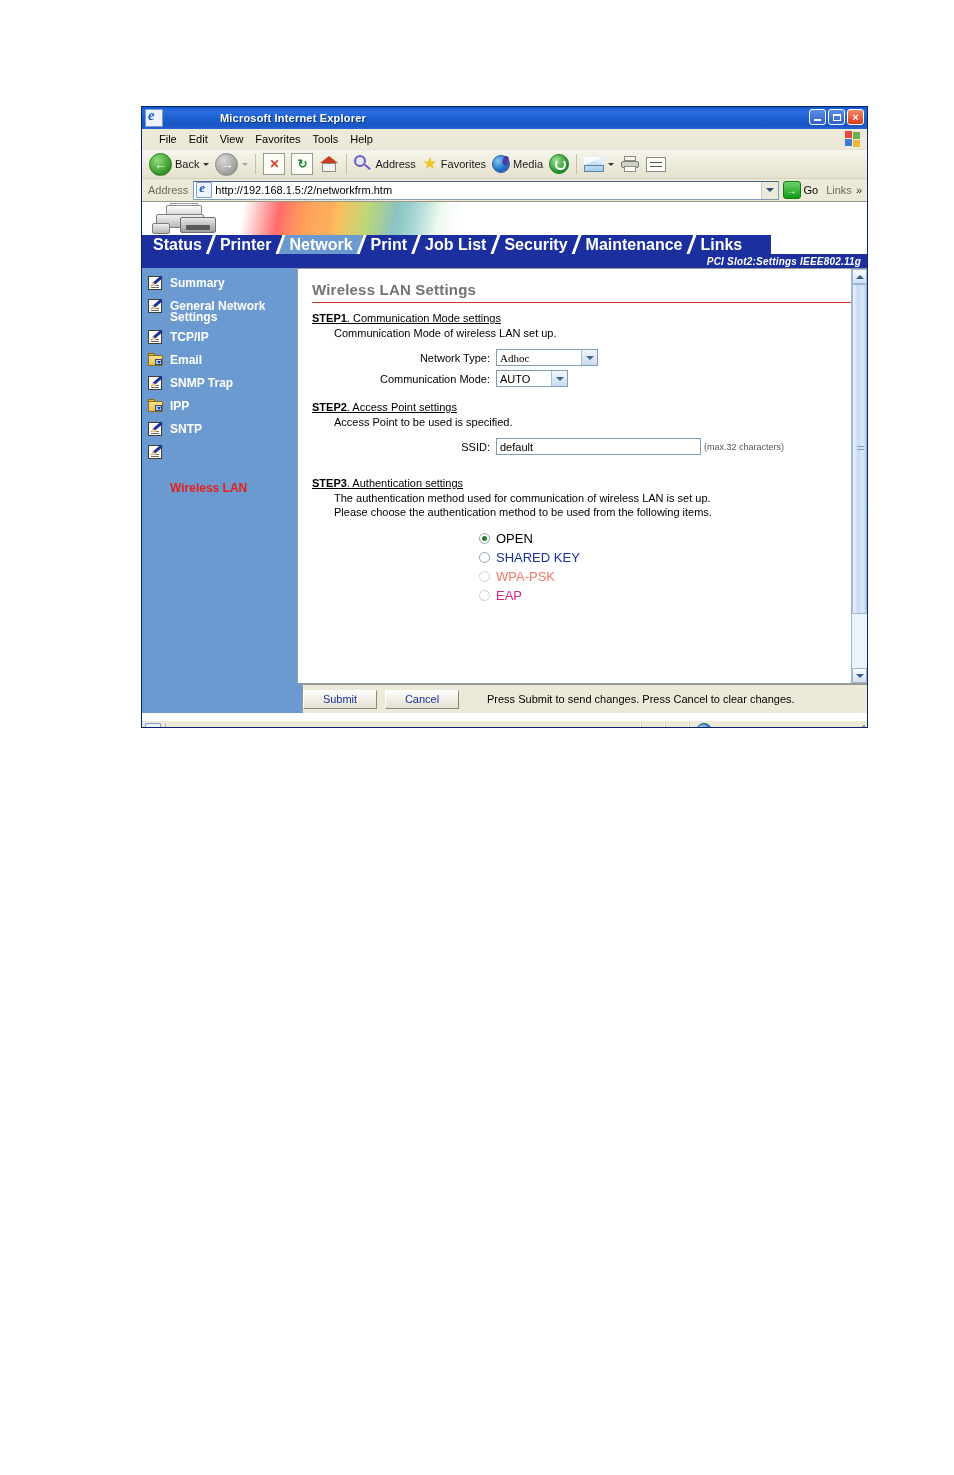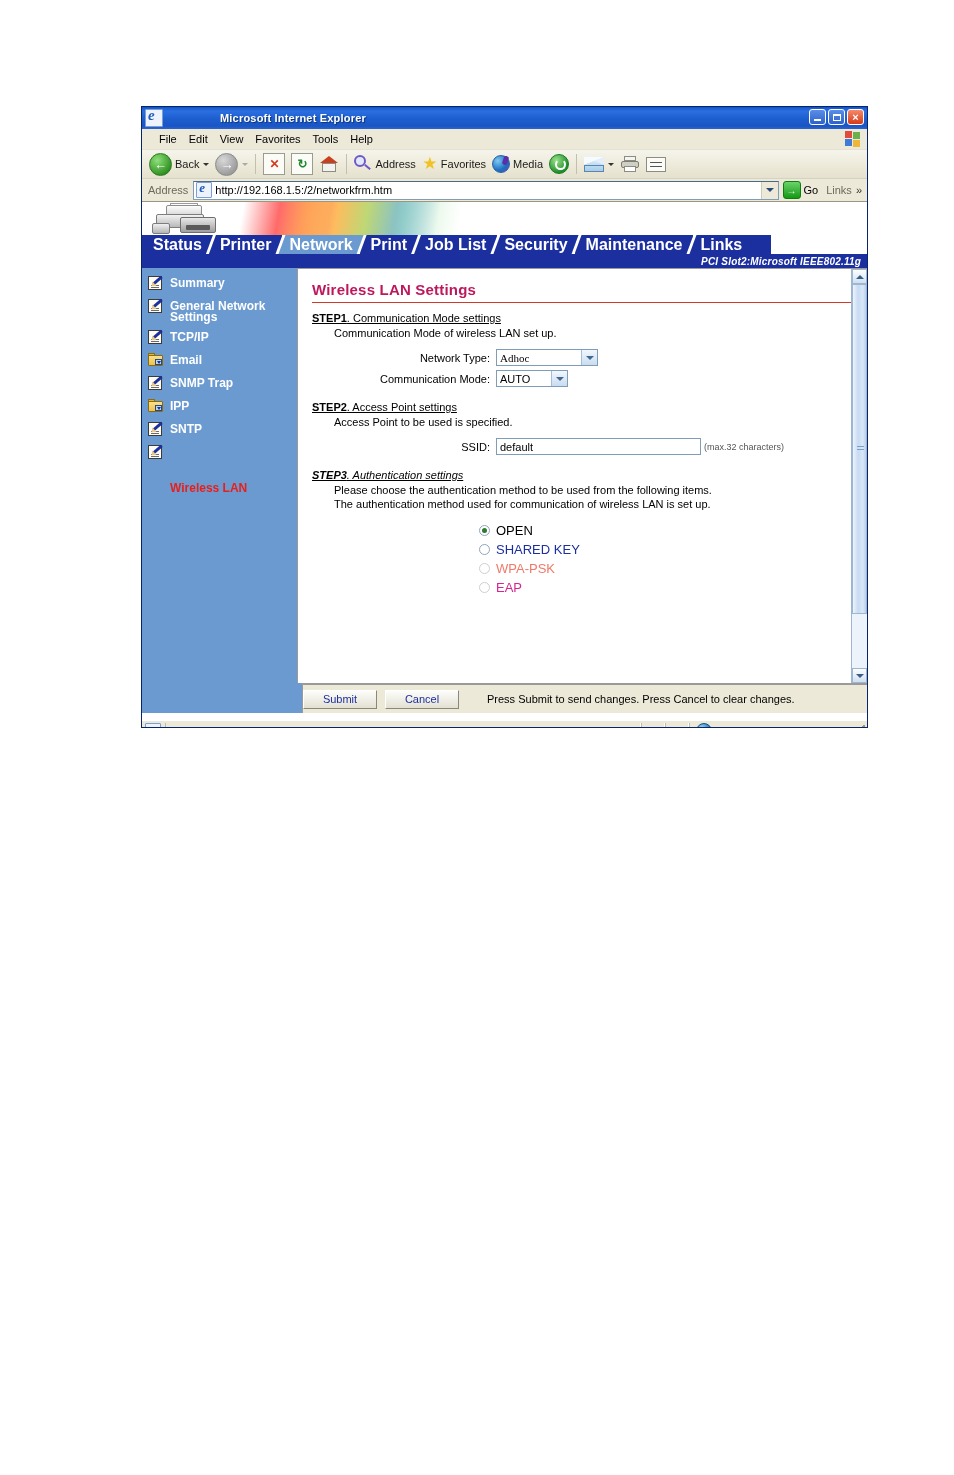--- a/index.html
+++ b/index.html
@@ -389,21 +389,21 @@
     margin: 0;
     position:relative;
     overflow:hidden;
   }
   .content-inner {
     padding: 12px 14px 0 14px;
   }
   .cx-title {
     font-size:15px;
     font-weight:bold;
-    color:#be185d;
+    color:#737373;
     letter-spacing:.2px;
   }
   .cx-rule {
     height:1px; background:#d03a28; margin: 4px 0 9px 0;
   }
   .step-head {
     font-size:11px;
     color:#000;
     margin-bottom:2px;
   }
@@ -733,21 +733,21 @@
       <div class="tab">
           <span>Maintenance</span>
         </div>
       <div class="tab">
           <span>Links</span>
         </div>
       <div class="tab-tail"></div>
     </div>
 
     <div class="slotbar">
-      <span>PCI Slot2:Microsoft IEEE802.11g</span>
+      <span>PCI Slot2:Settings IEEE802.11g</span>
     </div>
 
     <div class="body-area">
 
       <div class="sidebar">
 
         <div class="nav-item">
           <span class="nav-ico">
             <span class="ico-page"></span>
               <span class="ico-pencil">
@@ -876,25 +876,25 @@
           <div class="form-rows">
             <div class="frow">
               <div class="flabel">SSID:</div>
               <div class="txt">
                 <span>default</span>
               </div>
               <span class="hint">(max.32 characters)</span>
             </div>
           </div>
 
-          <div class="step-head" style="margin-top:14px;font-style:italic;">
+          <div class="step-head" style="margin-top:22px;">
             <b>STEP3</b><span class="und">. Authentication settings</span>
           </div>
+          <div class="step-desc">The authentication method used for communication of wireless LAN is set up.</div>
           <div class="step-desc">Please choose the authentication method to be used from the following items.</div>
-          <div class="step-desc">The authentication method used for communication of wireless LAN is set up.</div>
 
           <div class="radios">
             <div class="rrow">
               <span class="radio checked"></span>
               <span class="rlabel rl-open">OPEN</span>
             </div>
             <div class="rrow">
               <span class="radio"></span>
               <span class="rlabel rl-shared">SHARED KEY</span>
             </div>

